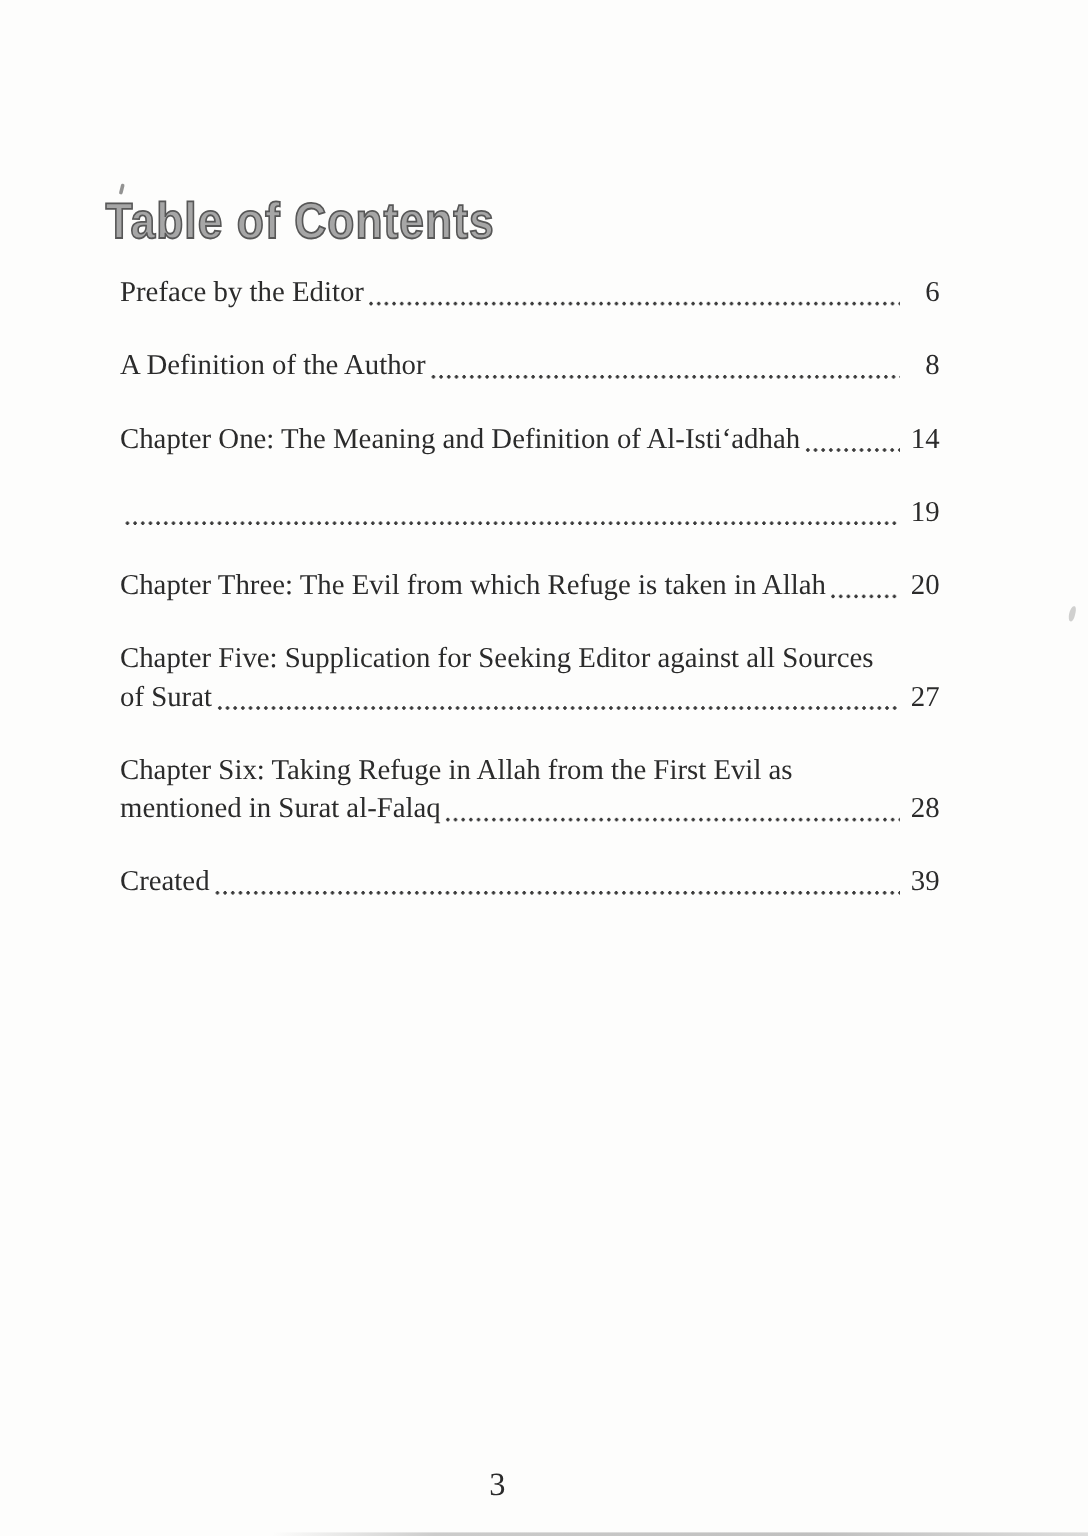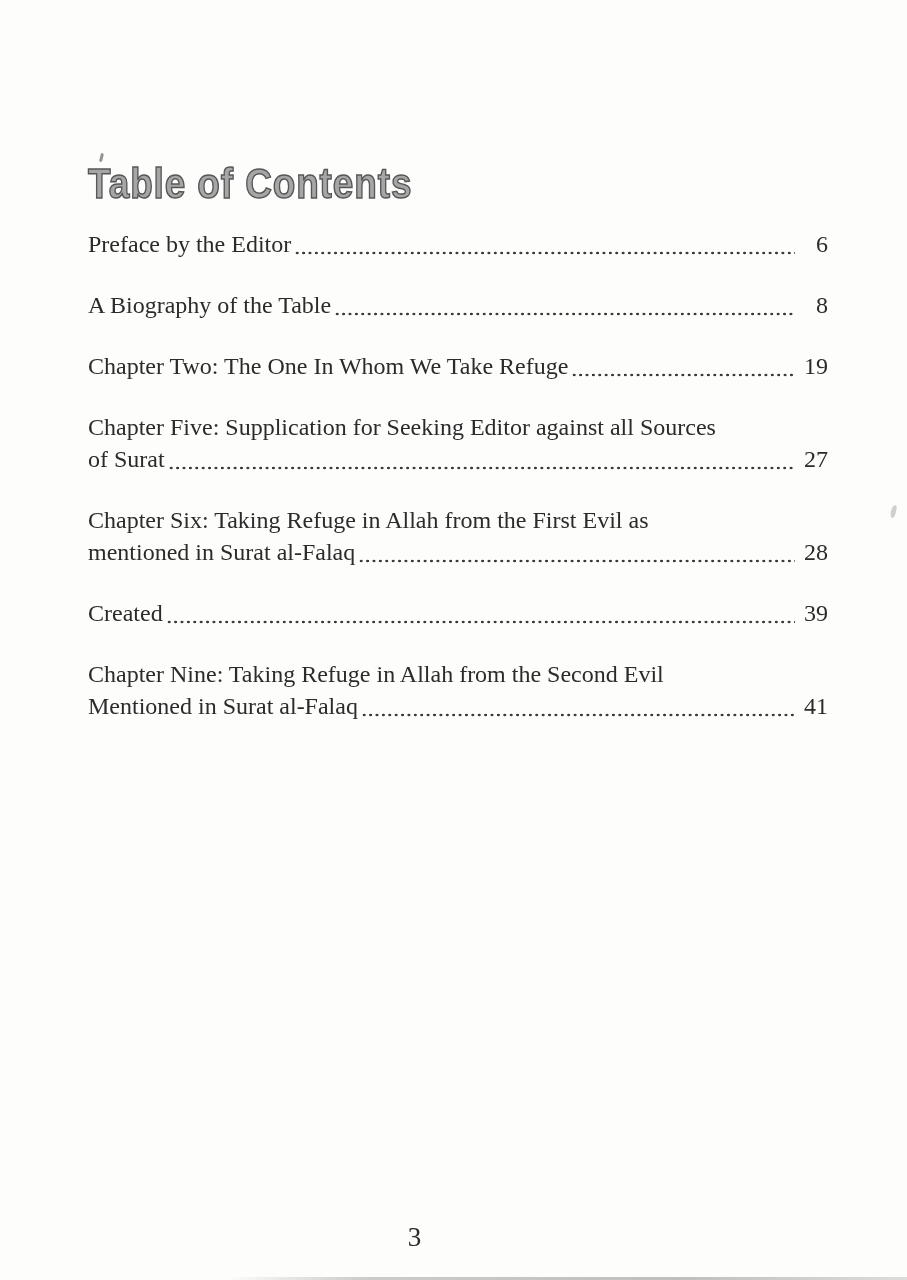--- a/index.html
+++ b/index.html
@@ -4,37 +4,37 @@
 <style>
   html, body { margin: 0; padding: 0; }
   body {
     width: 907px; height: 1280px;
     background: #fdfdfc;
     font-family: "Liberation Serif", serif;
     color: #262626;
     overflow: hidden;
     position: relative;
   }
-  .page { padding: 162px 79px 0 88px; position: relative; }
+  .page { padding: 162px 112px 0 88px; position: relative; }
 
   .title {
     font-family: "Liberation Sans", sans-serif;
     font-weight: 700;
     font-size: 42px;
     line-height: 44px;
     color: #a6a6a6;
     -webkit-text-stroke: 1.5px #575757;
     letter-spacing: 1px;
     transform: scaleX(0.88);
     transform-origin: left center;
     margin: 0 0 22px 0;
     white-space: nowrap;
   }
 
-  .toc { margin: 0; }
+  .toc { margin: 12px; }
   .entry { font-size: 24px; line-height: 32px; margin-bottom: 29px; color: #2b2b2b; }
   .entry .line  { white-space: nowrap; }
   .entry .last-line { display: flex; align-items: baseline; white-space: nowrap; }
   .label { flex: 0 0 auto; }
   .leader {
     flex: 1 1 auto;
     min-width: 14px;
     align-self: flex-end;
     height: 6px;
     margin: 0 6px 5px 3px;
@@ -94,30 +94,43 @@
   <div class="toc" id="toc-list">
       <div class="entry">
         <div class="last-line">
           <span class="label">Preface by the Editor</span>
           <span class="leader"></span>
           <span class="pagenum">6</span>
         </div>
       </div>
       <div class="entry">
         <div class="last-line">
-          <span class="label">A Biography of the Table</span>
+          <span class="label">A Definition of the Author</span>
           <span class="leader"></span>
           <span class="pagenum">8</span>
         </div>
       </div>
       <div class="entry">
         <div class="last-line">
-          <span class="label">Chapter Two: The One In Whom We Take Refuge</span>
+          <span class="label">Chapter One: The Meaning and Definition of Al-Isti‘adhah</span>
+          <span class="leader"></span>
+          <span class="pagenum">14</span>
+        </div>
+      </div>
+      <div class="entry">
+        <div class="last-line">
           <span class="leader"></span>
           <span class="pagenum">19</span>
+        </div>
+      </div>
+      <div class="entry">
+        <div class="last-line">
+          <span class="label">Chapter Three: The Evil from which Refuge is taken in Allah</span>
+          <span class="leader"></span>
+          <span class="pagenum">20</span>
         </div>
       </div>
       <div class="entry">
         <div class="line"><span class="label">Chapter Five: Supplication for Seeking Editor against all Sources</span></div>
         <div class="last-line">
           <span class="label">of Surat </span>
           <span class="leader"></span>
           <span class="pagenum">27</span>
         </div>
       </div>
@@ -131,28 +144,20 @@
       </div>
       <div class="entry">
       </div>
       <div class="entry">
         <div class="last-line">
           <span class="label">Created</span>
           <span class="leader"></span>
           <span class="pagenum">39</span>
         </div>
       </div>
-      <div class="entry">
-        <div class="line"><span class="label">Chapter Nine: Taking Refuge in Allah from the Second Evil</span></div>
-        <div class="last-line">
-          <span class="label">Mentioned in Surat al-Falaq</span>
-          <span class="leader"></span>
-          <span class="pagenum">41</span>
-        </div>
-      </div>
     </div>
 </div>
 
 <div class="folio">3</div>
 
 <div class="artifact-tick"></div>
 <div class="artifact-speck"></div>
 <div class="artifact-bottom-edge"></div>
 
 </body></html>

